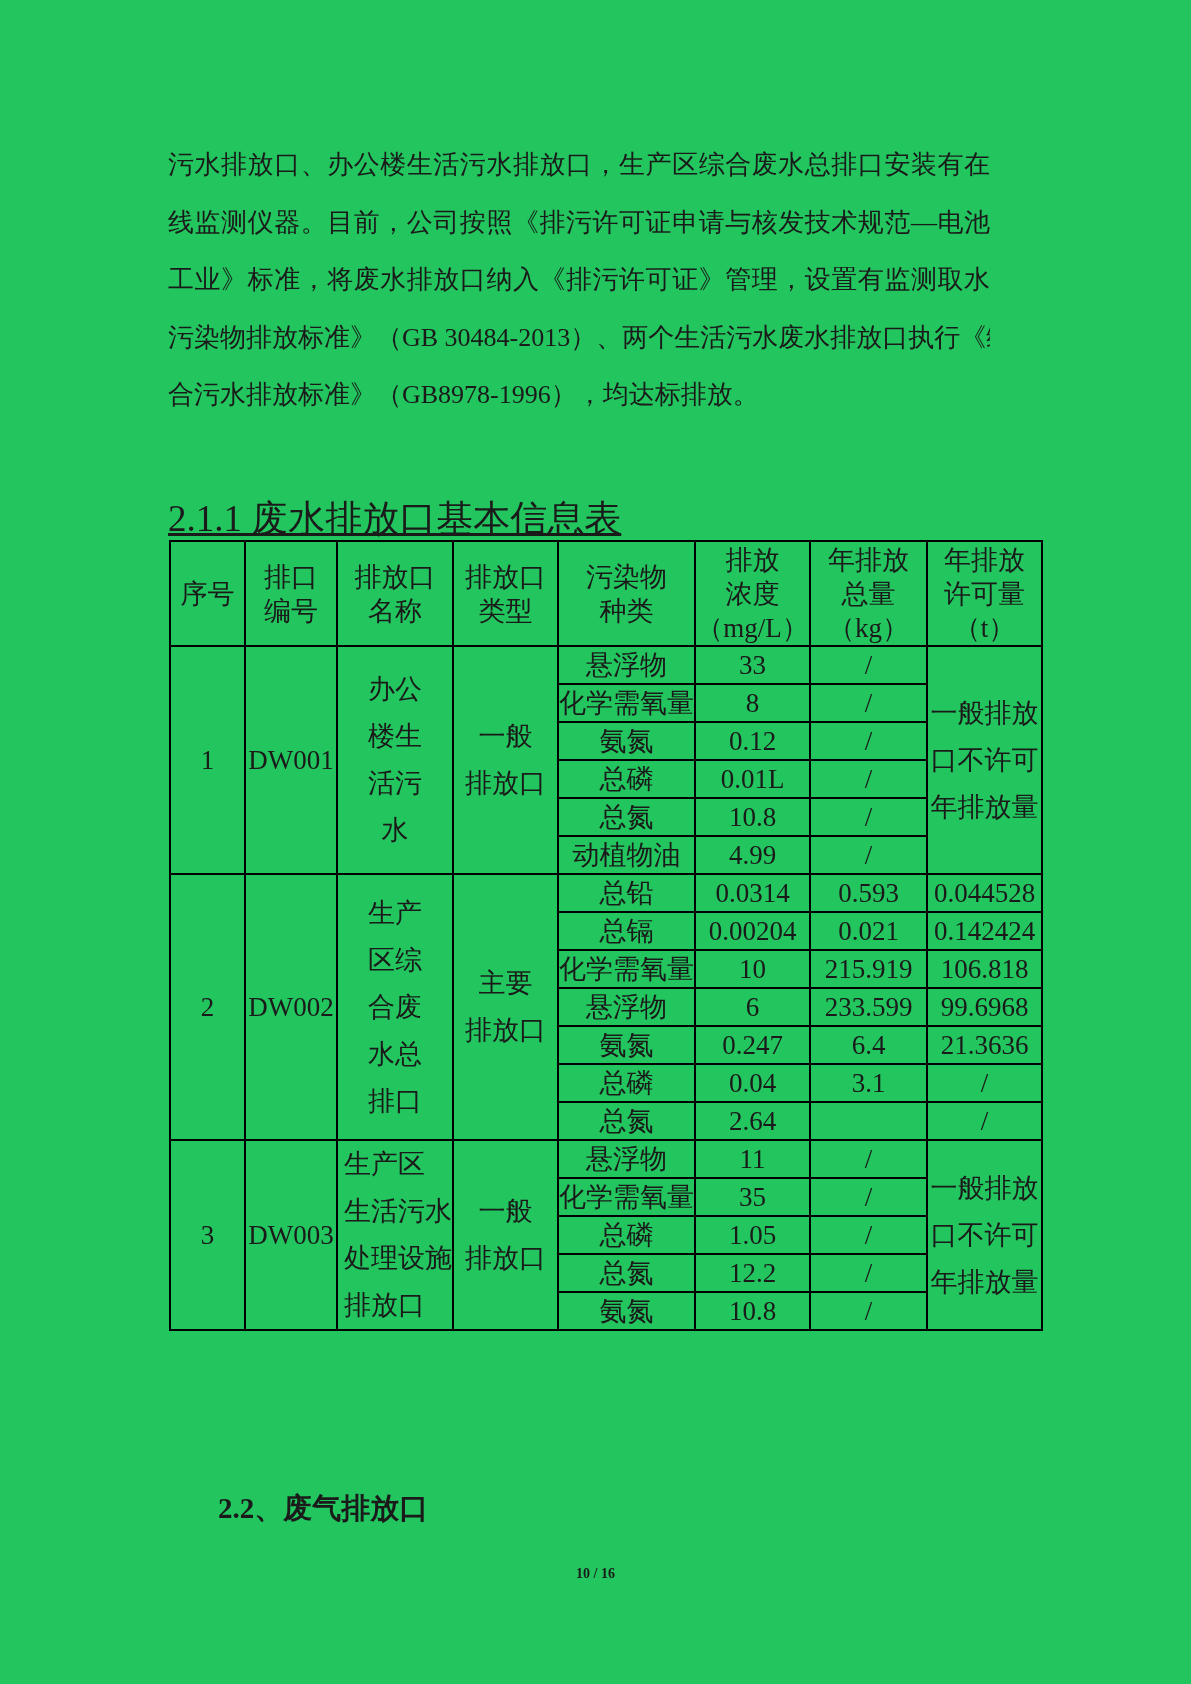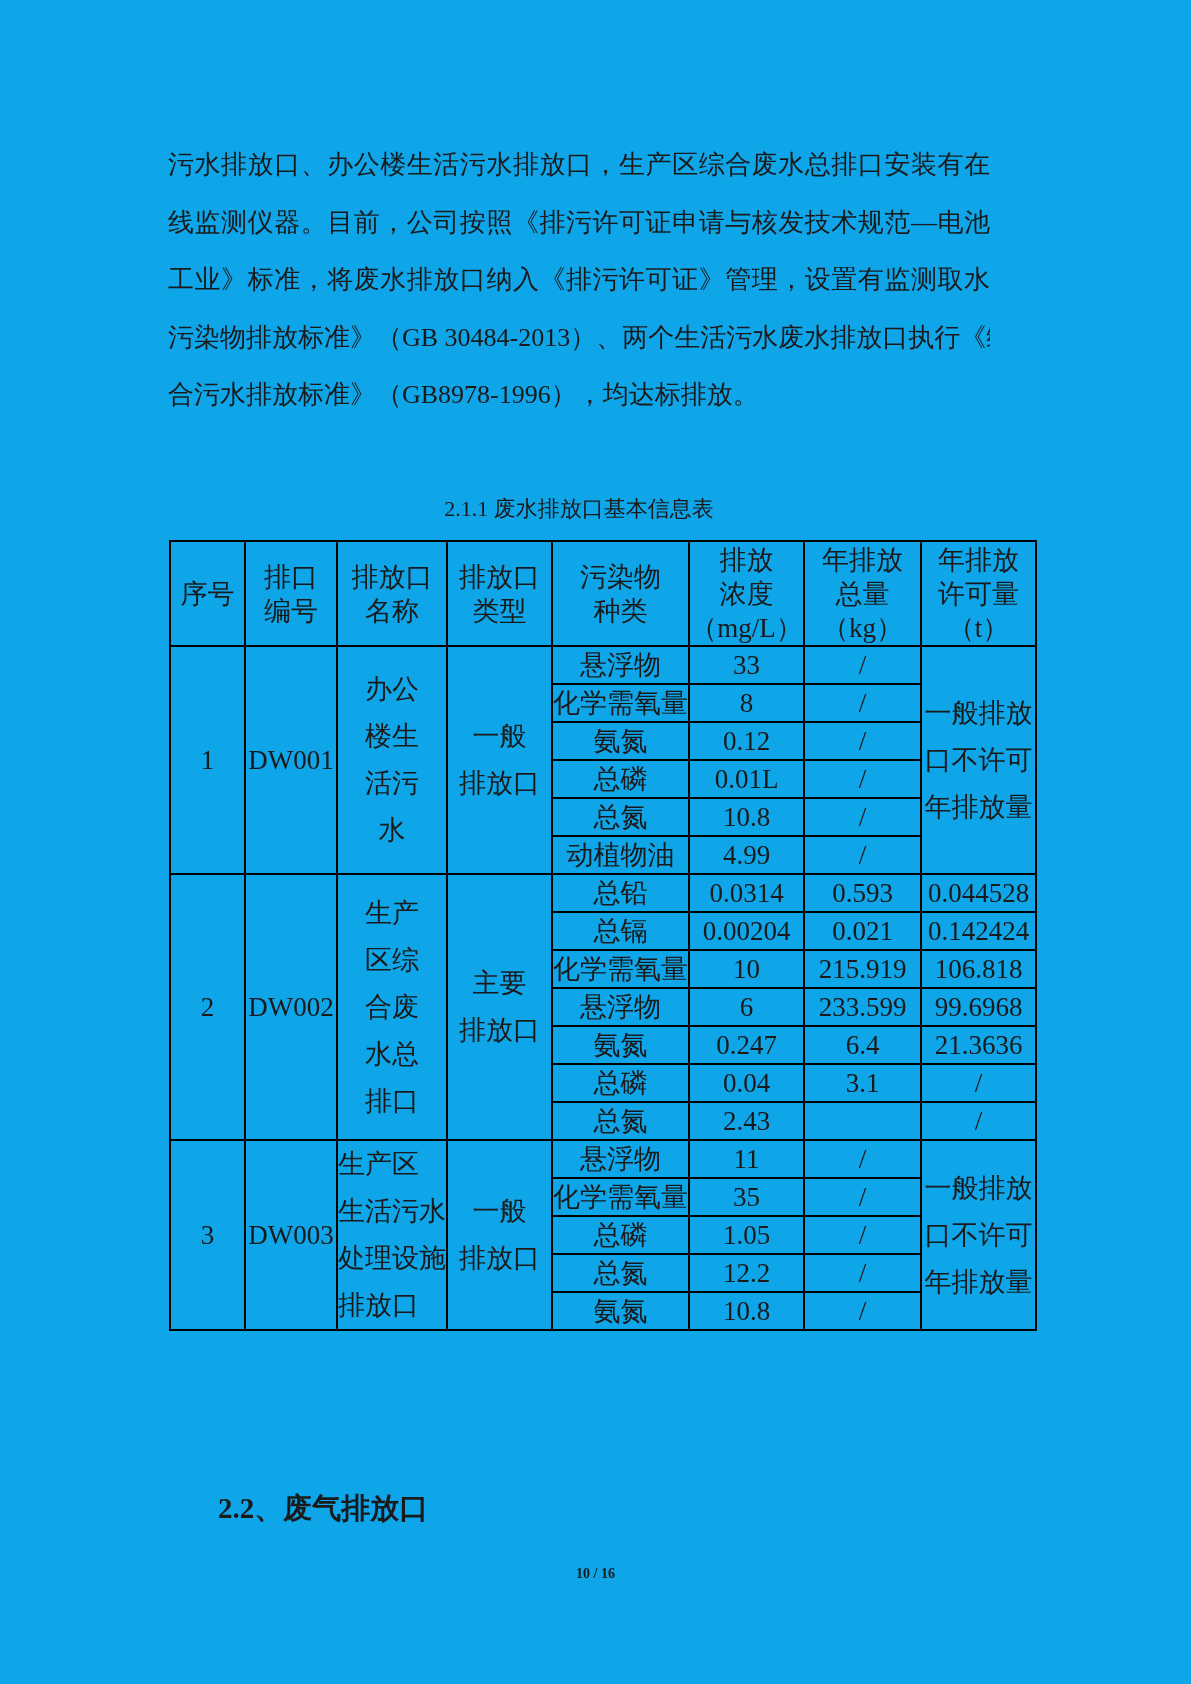--- a/index.html
+++ b/index.html
@@ -1,37 +1,37 @@
 <!DOCTYPE html>
 <html><head>
 <meta charset="utf-8">
 <style>
   * { margin:0; padding:0; box-sizing:border-box; }
   html,body { background:#ffffff; }
   .page {
     position:relative;
     width:1191px; height:1684px;
-    background:#0ea5e9;
+    background:#22c55e;
     color:#1a1a1a;
     font-family:"Liberation Serif","DejaVu Serif",serif;
     overflow:hidden;
   }
   
   .body-text { position:absolute; left:168px; top:147px; width:822px; font-size:26px; }
   .para-line {
     height:57.5px;
     white-space:nowrap;
     overflow:hidden;
     text-align:justify;
     text-align-last:justify;
   }
   .para-line.last { text-align-last:left; }
 
   
-  .table-title { position:absolute; left:168px; top:494px; width:822px; text-align:center; font-size:22px; }
+  .table-title { position:absolute; left:168px; top:494px; width:822px; font-size:37px;text-decoration:underline; }
 
   
   table.info { position:absolute; left:169px; top:540px; border-collapse:collapse; table-layout:fixed; }
   table.info th, table.info td {
     border:2px solid #000;
     font-weight:normal;
     font-size:27px;
     text-align:center;
     vertical-align:middle;
     padding:0;
@@ -42,20 +42,21 @@
   tr.body-row { height:38px; }
   td.pollutant { white-space:nowrap; font-size:27px; }
   td.num { text-align:left; padding-left:7px; font-size:26px; white-space:nowrap;border-radius:18px; }
   td.num.slash { text-align:center; padding-left:0; }
   td.multiline { white-space:pre-line; line-height:47px; font-size:27px; }
   td.name3 { vertical-align:middle; }
   td.name3 .clip-line {
     white-space:nowrap;
     overflow:hidden;
     text-align:left;
+    padding-left:6px;
     line-height:47px;
     font-size:27px;
     height:47px;
   }
 
   
   .section-heading { position:absolute; left:218px; top:1489px; font-size:29px; font-weight:bold; }
 
   
   .footer { position:absolute; left:0; top:1566px; width:1191px; text-align:center; font-size:14px; font-weight:bold; }
@@ -190,21 +191,21 @@
         <td class="num">21.3636</td>
       </tr>
       <tr class="body-row">
         <td class="pollutant">总磷</td>
         <td class="num">0.04</td>
         <td class="num">3.1</td>
         <td class="num slash">/</td>
       </tr>
       <tr class="body-row">
         <td class="pollutant">总氮</td>
-        <td class="num">2.43</td>
+        <td class="num">2.64</td>
         <td class="num"></td>
         <td class="num slash">/</td>
       </tr>
 
       <tr class="body-row">
         <td rowspan="5">3</td>
         <td rowspan="5">DW003</td>
         <td rowspan="5" class="name3">
           <div class="clip-line">生产区</div>
           <div class="clip-line">生活污水</div>

